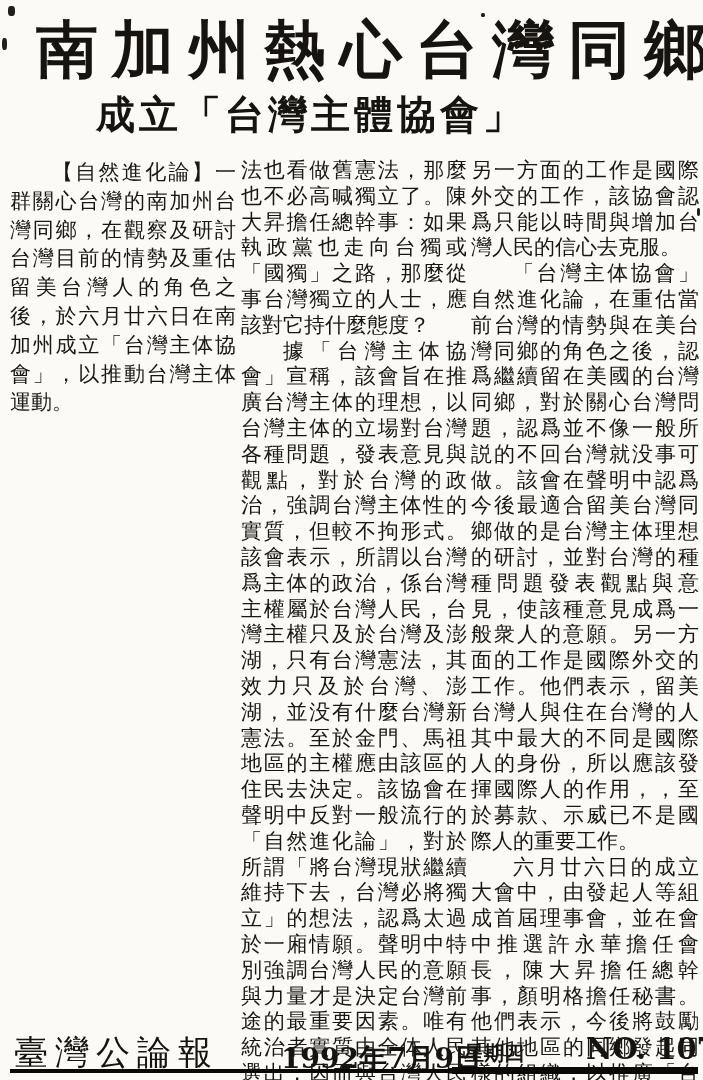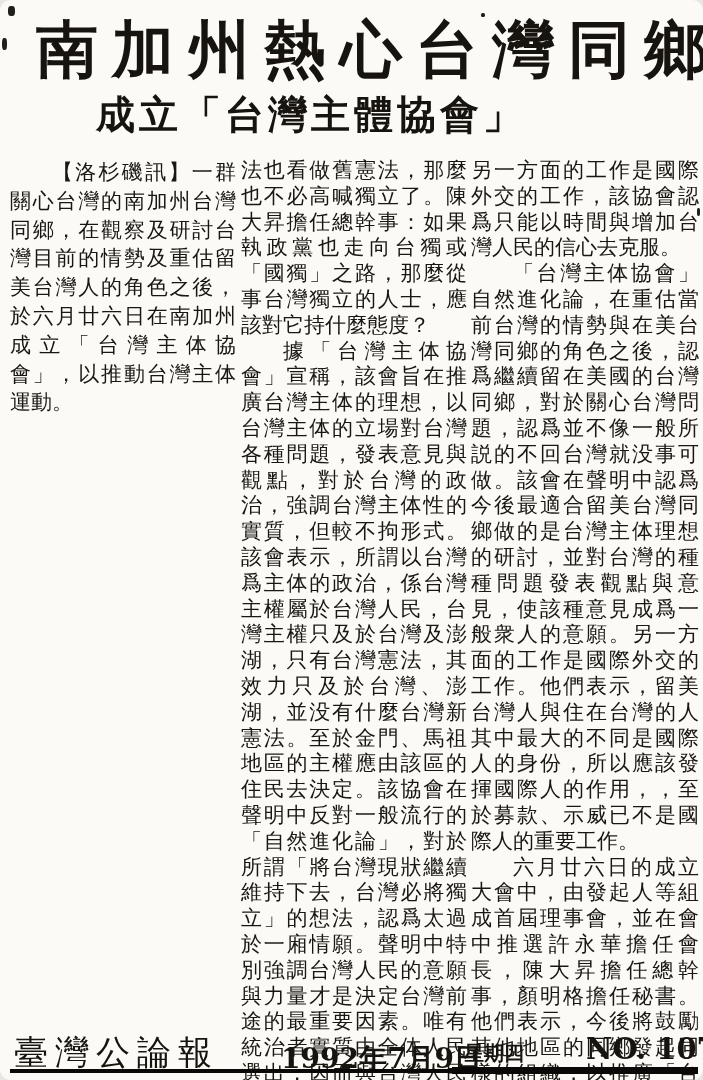--- a/index.html
+++ b/index.html
@@ -5,21 +5,20 @@
   html, body { margin: 0; padding: 0; background: #e8e6e1; }
   .page {
     position: relative;
     width: 703px;
     height: 1080px;
     margin: 0 auto;
     background: var(--paper, #fbfaf6);
     color: var(--ink, #17140f);
     overflow: hidden;
     font-family: "DejaVu Serif", serif;
-    border-radius: 11px;
   }
 
   
   .headline { position: absolute; top: 14px; left: 0; width: 100%; }
   .headline-line1 {
     margin: 0 0 0 36px;
     font-size: 62px;
     line-height: 72px;
     font-weight: 700;
     letter-spacing: 14px;
@@ -96,21 +95,21 @@
 
 <div class="page">
 
   <header class="headline">
     <div class="headline-line1">南加州熱心台灣同鄉</div>
     <div class="headline-line2">成立「台灣主體協會」</div>
   </header>
 
   <main>
     <div class="col col-1">
-      <p class="indent">【洛杉磯訊】一群關心台灣的南加州台灣同鄉，在觀察及研討台灣目前的情勢及重估留美台灣人的角色之後，於六月廿六日在南加州成立「台灣主体協會」，以推動台灣主体運動。</p>
+      <p class="indent">【自然進化論】一群關心台灣的南加州台灣同鄉，在觀察及研討台灣目前的情勢及重估留美台灣人的角色之後，於六月廿六日在南加州成立「台灣主体協會」，以推動台灣主体運動。</p>
     </div>
     <div class="col col-2">
       <p>法也看做舊憲法，那麼也不必高喊獨立了。陳大昇擔任總幹事：如果執政黨也走向台獨或「國獨」之路，那麼從事台灣獨立的人士，應該對它持什麼態度？</p>
       <p class="indent">據「台灣主体協會」宣稱，該會旨在推廣台灣主体的理想，以台灣主体的立場對台灣各種問題，發表意見與觀點，對於台灣的政治，強調台灣主体性的實質，但較不拘形式。該會表示，所謂以台灣爲主体的政治，係台灣主權屬於台灣人民，台灣主權只及於台灣及澎湖，只有台灣憲法，其效力只及於台灣、澎湖，並没有什麼台灣新憲法。至於金門、馬祖地區的主權應由該區的住民去決定。該協會在聲明中反對一般流行的「自然進化論」，對於所謂「將台灣現狀繼續維持下去，台灣必將獨立」的想法，認爲太過於一廂情願。聲明中特別強調台灣人民的意願與力量才是決定台灣前途的最重要因素。唯有統治者實質由全体人民選出，因而與台灣人民結合在一起，才能達成獨立。至於台灣居民目前普</p>
     </div>
     <div class="col col-3">
       <p>另一方面的工作是國際外交的工作，該協會認爲只能以時間與增加台灣人民的信心去克服。</p>
       <p class="indent">「台灣主体協會」自然進化論，在重估當前台灣的情勢與在美台灣同鄉的角色之後，認爲繼續留在美國的台灣同鄉，對於關心台灣問題，認爲並不像一般所説的不回台灣就没事可做。該會在聲明中認爲今後最適合留美台灣同鄉做的是台灣主体理想的研討，並對台灣的種種問題發表觀點與意見，使該種意見成爲一般衆人的意願。另一方面的工作是國際外交的工作。他們表示，留美台灣人與住在台灣的人其中最大的不同是國際人的身份，所以應該發揮國際人的作用，，至於募款、示威已不是國際人的重要工作。</p>
       <p class="indent">六月廿六日的成立大會中，由發起人等組成首屆理事會，並在會中推選許永華擔任會長，陳大昇擔任總幹事，顏明格擔任秘書。他們表示，今後將鼓勵其他地區的同鄉發起同樣的組織，以推廣「台灣主体」的理想。</p>
     </div>

